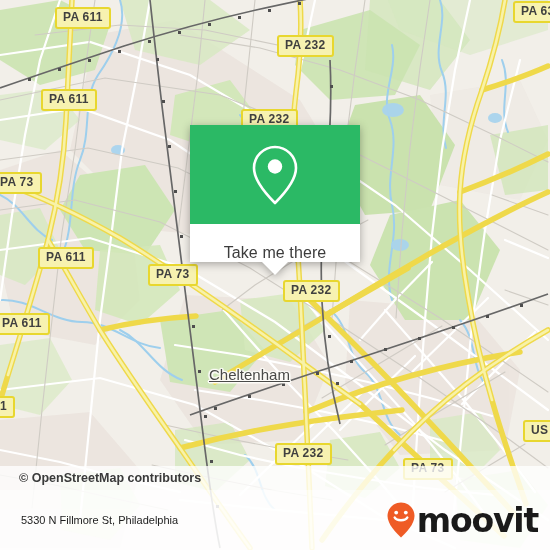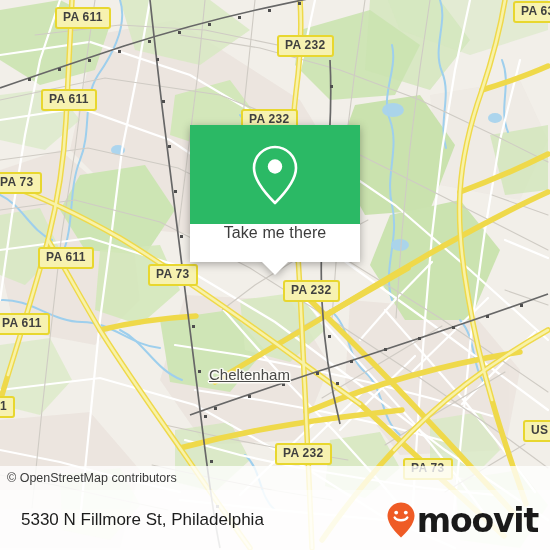--- a/index.html
+++ b/index.html
@@ -74,21 +74,21 @@
     height: 99px;
     display: flex;
     align-items: center;
     justify-content: center;
   }
   #popup-bottom {
     position: relative;
     background: #ffffff;
     height: 38px;
     display: flex;
-    align-items: flex-start;
+    align-items: flex-end;
     justify-content: center;
   }
   #popup-cta {
     font-family: "Liberation Sans", sans-serif;
     font-size: 16px;
     color: #3c3c3c;
     letter-spacing: 0.1px;
   }
   #popup-pointer {
     position: absolute;
@@ -109,38 +109,39 @@
     width: 550px;
     height: 24px;
     background: rgba(255,255,255,0.78);
     display: flex;
     align-items: center;
   }
   #attribution-text {
     font-family: "Liberation Sans", sans-serif;
     font-size: 12.5px;
     color: #3a3a3a;
-    padding-left: 7px;
+    padding-left: 19px;
+    font-weight: bold;
   }
 
   
   #footer {
     position: absolute;
     left: 0;
     top: 490px;
     width: 550px;
     height: 60px;
     background: rgba(255,255,255,0.88);
     display: flex;
     align-items: center;
     justify-content: space-between;
   }
   #footer-address {
     font-family: "Liberation Sans", sans-serif;
-    font-size: 17px;
+    font-size: 11px;
     color: #1c1c1c;
     padding-left: 21px;
     white-space: nowrap;
   }
   #brand {
     display: flex;
     align-items: center;
     padding-right: 12px;
   }
   #brand-wordmark {

